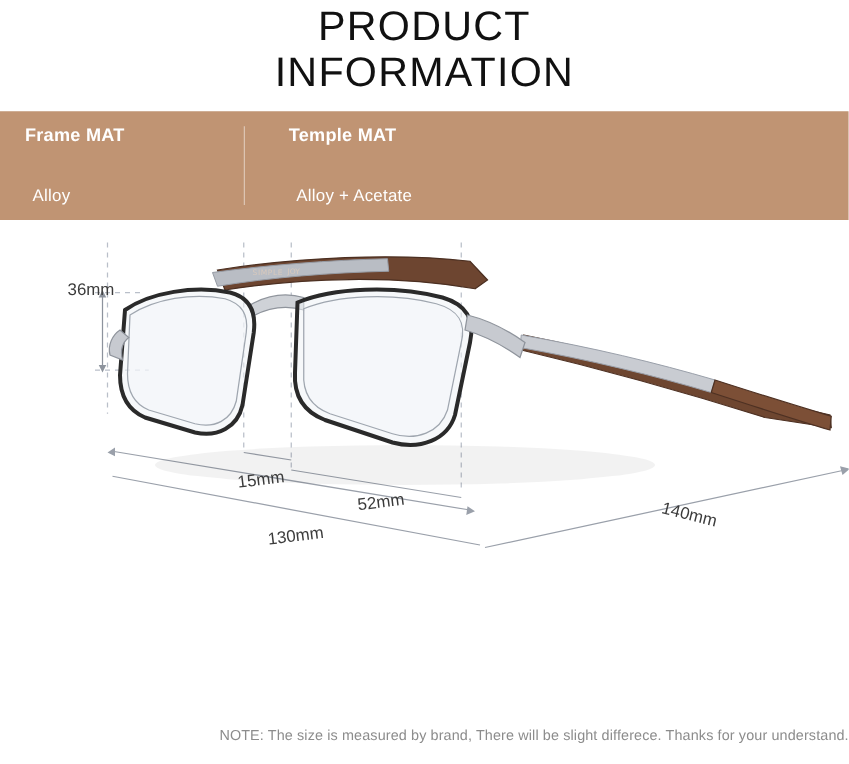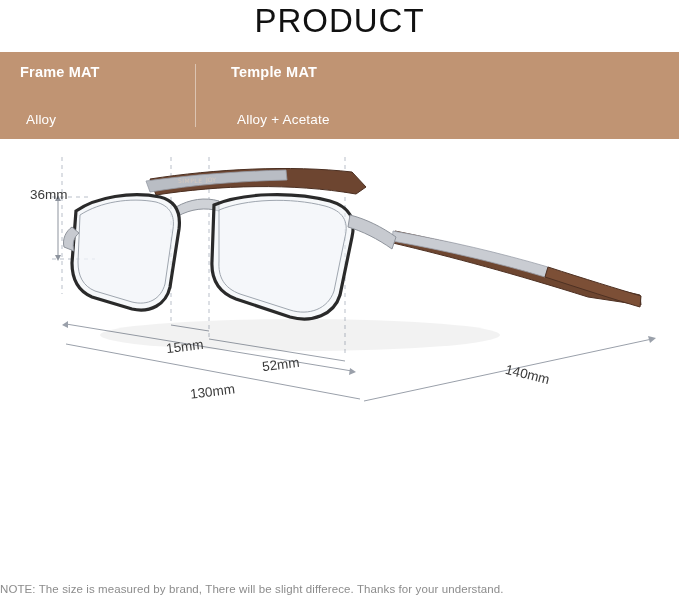--- a/index.html
+++ b/index.html
@@ -72,20 +72,21 @@
     font-weight: 400;
     letter-spacing: .2px;
     padding-left: 6px;
     margin-top: 22px;
   }
 
   
   .diagram {
     position: relative;
     height: 400px;
+    margin-left: 24px;
   }
   .diagram svg {
     position: absolute;
     left: 0;
     top: 0;
   }
   .dim-label {
     position: absolute;
     font-size: 13.5px;
     color: #3b3b3b;
@@ -119,31 +120,32 @@
     top: 228px;
     transform: rotate(14deg);
   }
 
   
   .note {
     position: absolute;
     left: 0;
     right: 0;
     bottom: 16px;
-    text-align: left;
+    text-align: right;
     font-size: 11.5px;
     color: #8c8c8c;
     letter-spacing: .1px;
   }
 </style>
 </head>
 <body>
 
 <div class="title-block">
   <div class="title-line">PRODUCT</div>
+  <div class="title-line">INFORMATION</div>
 </div>
 
 <div class="spec-bar">
   <div class="spec-cell c1">
     <div class="spec-label">Frame MAT</div>
     <div class="spec-value">Alloy</div>
   </div>
   <div class="spec-cell c2">
     <div class="spec-label">Temple MAT</div>
     <div class="spec-value">Alloy + Acetate</div>

